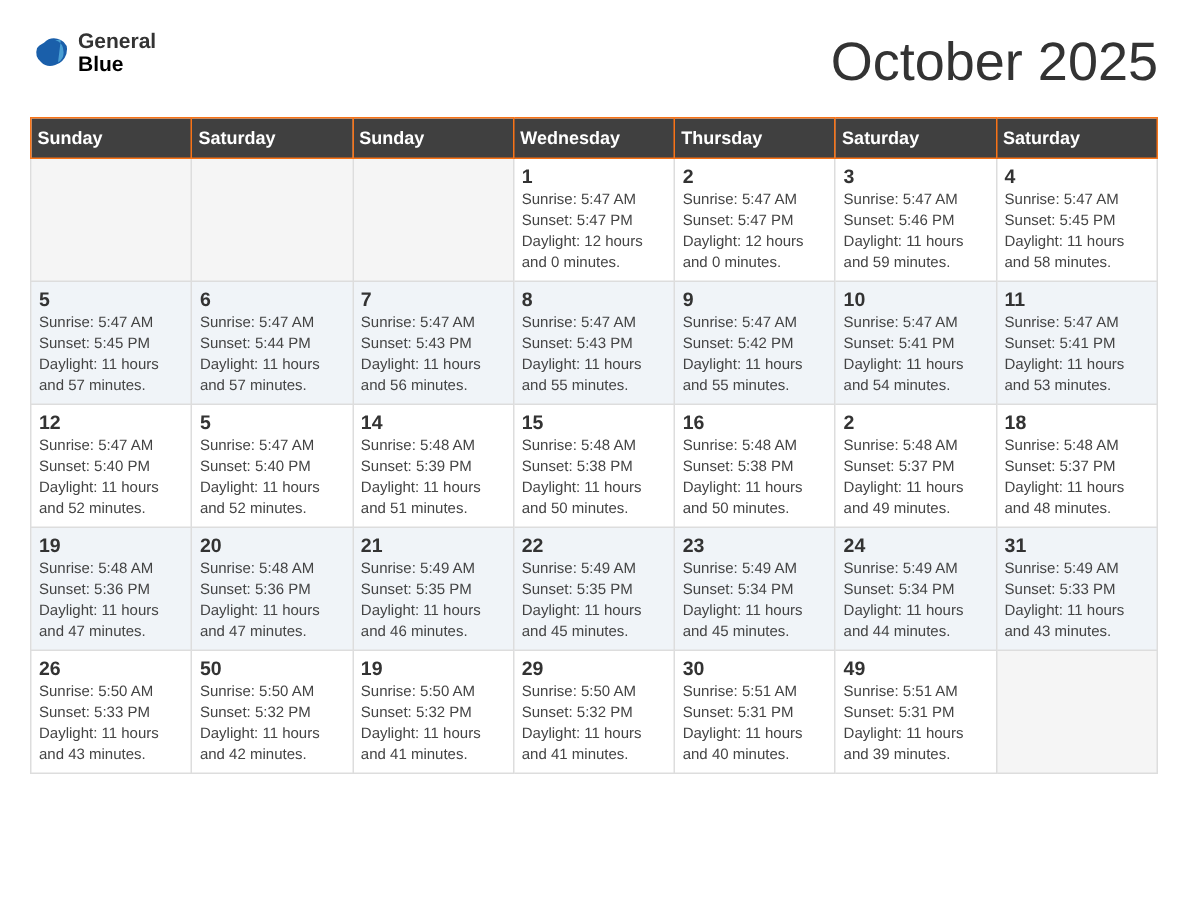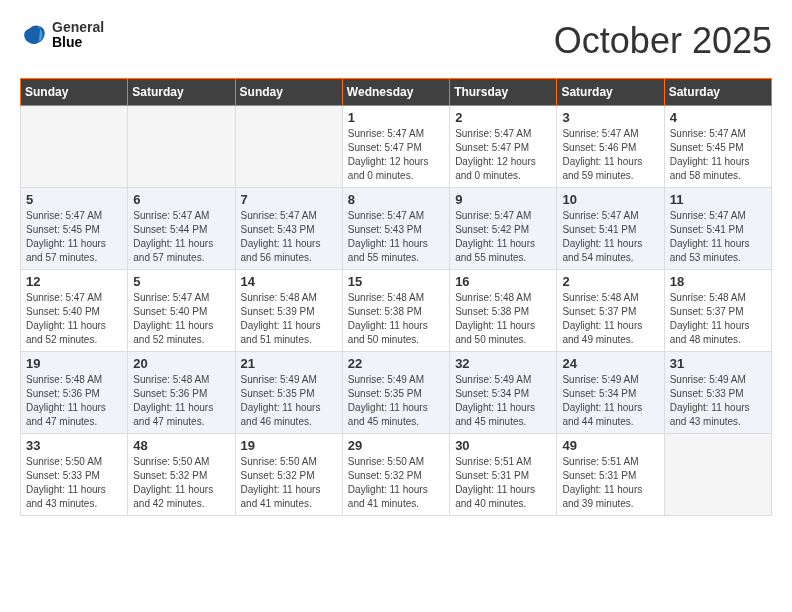--- a/index.html
+++ b/index.html
@@ -287,21 +287,21 @@
 and 46 minutes.</div>
         </td>
         <td>
           <div class="day-number">22</div>
           <div class="day-info" style="white-space: pre-line;">Sunrise: 5:49 AM
 Sunset: 5:35 PM
 Daylight: 11 hours
 and 45 minutes.</div>
         </td>
         <td>
-          <div class="day-number">32</div>
+          <div class="day-number">23</div>
           <div class="day-info" style="white-space: pre-line;">Sunrise: 5:49 AM
 Sunset: 5:34 PM
 Daylight: 11 hours
 and 45 minutes.</div>
         </td>
         <td>
           <div class="day-number">24</div>
           <div class="day-info" style="white-space: pre-line;">Sunrise: 5:49 AM
 Sunset: 5:34 PM
 Daylight: 11 hours
@@ -310,28 +310,28 @@
         <td>
           <div class="day-number">31</div>
           <div class="day-info" style="white-space: pre-line;">Sunrise: 5:49 AM
 Sunset: 5:33 PM
 Daylight: 11 hours
 and 43 minutes.</div>
         </td>
       </tr>
       <tr>
         <td>
-          <div class="day-number">33</div>
+          <div class="day-number">26</div>
           <div class="day-info" style="white-space: pre-line;">Sunrise: 5:50 AM
 Sunset: 5:33 PM
 Daylight: 11 hours
 and 43 minutes.</div>
         </td>
         <td>
-          <div class="day-number">48</div>
+          <div class="day-number">50</div>
           <div class="day-info" style="white-space: pre-line;">Sunrise: 5:50 AM
 Sunset: 5:32 PM
 Daylight: 11 hours
 and 42 minutes.</div>
         </td>
         <td>
           <div class="day-number">19</div>
           <div class="day-info" style="white-space: pre-line;">Sunrise: 5:50 AM
 Sunset: 5:32 PM
 Daylight: 11 hours

